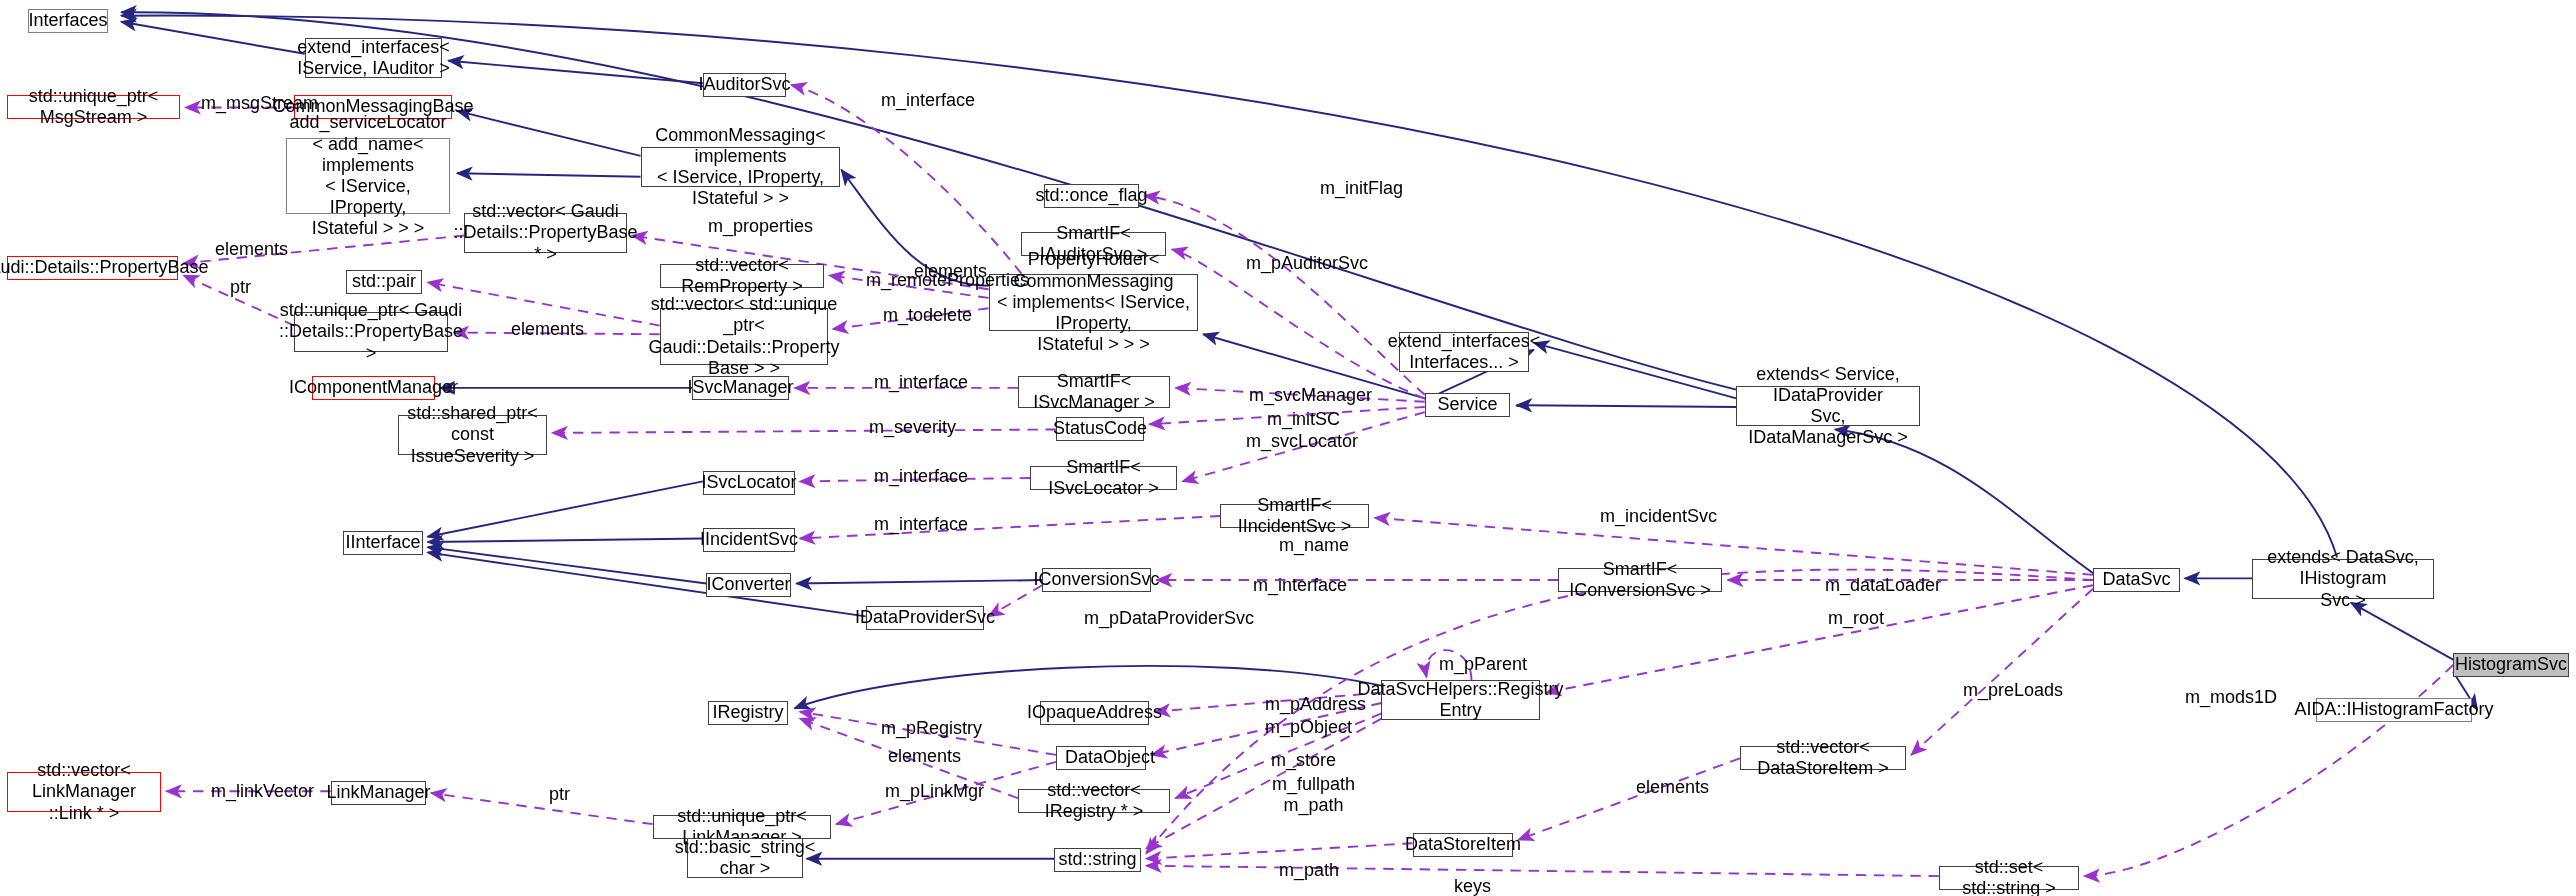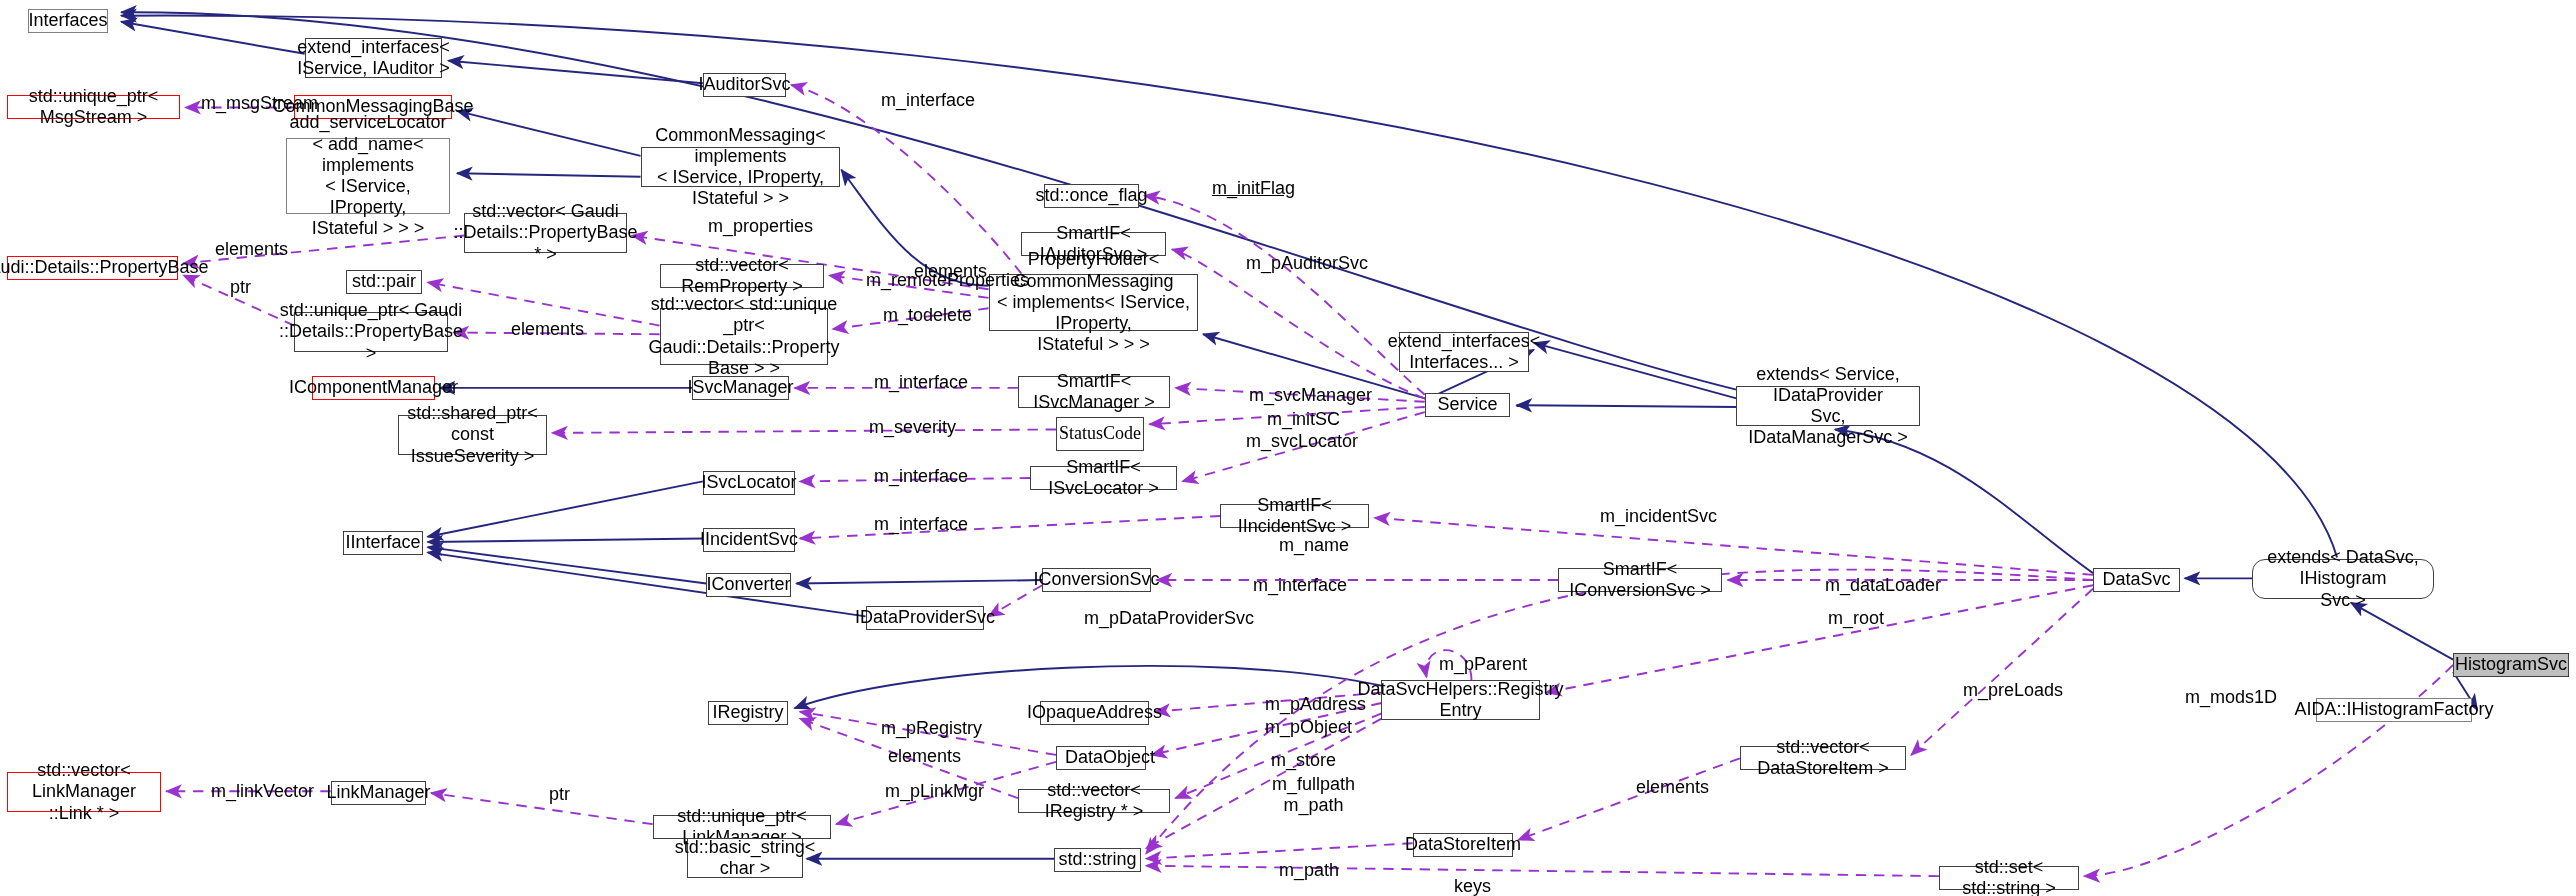--- a/index.html
+++ b/index.html
@@ -130,31 +130,31 @@
       <div class="node black" style="left: 1399px; top: 332px; width: 130px; height: 40px;"><span>extend_interfaces&lt;
 Interfaces... &gt;</span></div>
       <div class="node red" style="left: 312px; top: 376px; width: 123px; height: 24px;"><span>IComponentManager</span></div>
       <div class="node black" style="left: 692px; top: 376px; width: 97px; height: 24px;"><span>ISvcManager</span></div>
       <div class="node black" style="left: 1018px; top: 376px; width: 152px; height: 32px;"><span>SmartIF&lt; ISvcManager &gt;</span></div>
       <div class="node black" style="left: 1425px; top: 393px; width: 85px; height: 24px;"><span>Service</span></div>
       <div class="node black" style="left: 1736px; top: 386px; width: 184px; height: 40px;"><span>extends&lt; Service, IDataProvider
 Svc, IDataManagerSvc &gt;</span></div>
       <div class="node black" style="left: 398px; top: 415px; width: 149px; height: 40px;"><span>std::shared_ptr&lt; const
 IssueSeverity &gt;</span></div>
-      <div class="node black" style="left: 1056px; top: 417px; width: 88px; height: 34px; font-family: Liberation Serif, serif;"><span>StatusCode</span></div>
+      <div class="node black" style="left: 1056px; top: 417px; width: 88px; height: 24px;"><span>StatusCode</span></div>
       <div class="node black" style="left: 343px; top: 531px; width: 80px; height: 24px;"><span>IInterface</span></div>
       <div class="node black" style="left: 703px; top: 471px; width: 92px; height: 24px;"><span>ISvcLocator</span></div>
       <div class="node black" style="left: 1030px; top: 466px; width: 147px; height: 24px;"><span>SmartIF&lt; ISvcLocator &gt;</span></div>
       <div class="node black" style="left: 1220px; top: 504px; width: 149px; height: 24px;"><span>SmartIF&lt; IIncidentSvc &gt;</span></div>
       <div class="node black" style="left: 703px; top: 528px; width: 92px; height: 24px;"><span>IIncidentSvc</span></div>
       <div class="node black" style="left: 706px; top: 573px; width: 85px; height: 24px;"><span>IConverter</span></div>
       <div class="node black" style="left: 1042px; top: 568px; width: 109px; height: 24px;"><span>IConversionSvc</span></div>
       <div class="node black" style="left: 1558px; top: 568px; width: 164px; height: 24px;"><span>SmartIF&lt; IConversionSvc &gt;</span></div>
       <div class="node black" style="left: 2093px; top: 568px; width: 87px; height: 24px;"><span>DataSvc</span></div>
-      <div class="node black" style="left: 2252px; top: 559px; width: 182px; height: 40px; border-radius: 13px;"><span>extends&lt; DataSvc, IHistogram
+      <div class="node black" style="left: 2252px; top: 559px; width: 182px; height: 40px;"><span>extends&lt; DataSvc, IHistogram
 Svc &gt;</span></div>
       <div class="node black" style="left: 866px; top: 606px; width: 118px; height: 24px;"><span>IDataProviderSvc</span></div>
       <div class="node cur" style="left: 2453px; top: 653px; width: 116px; height: 24px;"><span>HistogramSvc</span></div>
       <div class="node black" style="left: 1381px; top: 680px; width: 159px; height: 40px;"><span>DataSvcHelpers::Registry
 Entry</span></div>
       <div class="node gray" style="left: 2316px; top: 698px; width: 156px; height: 24px;"><span>AIDA::IHistogramFactory</span></div>
       <div class="node black" style="left: 708px; top: 701px; width: 80px; height: 24px;"><span>IRegistry</span></div>
       <div class="node black" style="left: 1040px; top: 701px; width: 109px; height: 24px;"><span>IOpaqueAddress</span></div>
       <div class="node red" style="left: 7px; top: 772px; width: 154px; height: 40px;"><span>std::vector&lt; LinkManager
 ::Link * &gt;</span></div>
@@ -165,21 +165,21 @@
       <div class="node black" style="left: 1018px; top: 789px; width: 152px; height: 24px;"><span>std::vector&lt; IRegistry * &gt;</span></div>
       <div class="node black" style="left: 687px; top: 838px; width: 116px; height: 40px;"><span>std::basic_string&lt;
 char &gt;</span></div>
       <div class="node black" style="left: 1054px; top: 848px; width: 87px; height: 24px; justify-content: center;"><span>std::string</span></div>
       <div class="node black" style="left: 1413px; top: 833px; width: 100px; height: 24px;"><span>DataStoreItem</span></div>
       <div class="node black" style="left: 1939px; top: 866px; width: 140px; height: 24px;"><span>std::set&lt; std::string &gt;</span></div>
     </div>
   <div id="label-layer">
       <div class="elabel" style="left: 201px; top: 93px;">m_msgStream</div>
       <div class="elabel" style="left: 881px; top: 90px;">m_interface</div>
-      <div class="elabel" style="left: 1212px; top: 178px; text-decoration: underline;">m_initFlag</div>
+      <div class="elabel" style="left: 1320px; top: 178px;">m_initFlag</div>
       <div class="elabel" style="left: 708px; top: 216px;">m_properties</div>
       <div class="elabel" style="left: 215px; top: 239px;">elements</div>
       <div class="elabel" style="left: 1246px; top: 253px;">m_pAuditorSvc</div>
       <div class="elabel" style="left: 914px; top: 261px;">elements</div>
       <div class="elabel" style="left: 866px; top: 270px;">m_remoteProperties</div>
       <div class="elabel" style="left: 230px; top: 277px;">ptr</div>
       <div class="elabel" style="left: 883px; top: 305px;">m_todelete</div>
       <div class="elabel" style="left: 511px; top: 319px;">elements</div>
       <div class="elabel" style="left: 1249px; top: 385px;">m_svcManager</div>
       <div class="elabel" style="left: 874px; top: 372px;">m_interface</div>

